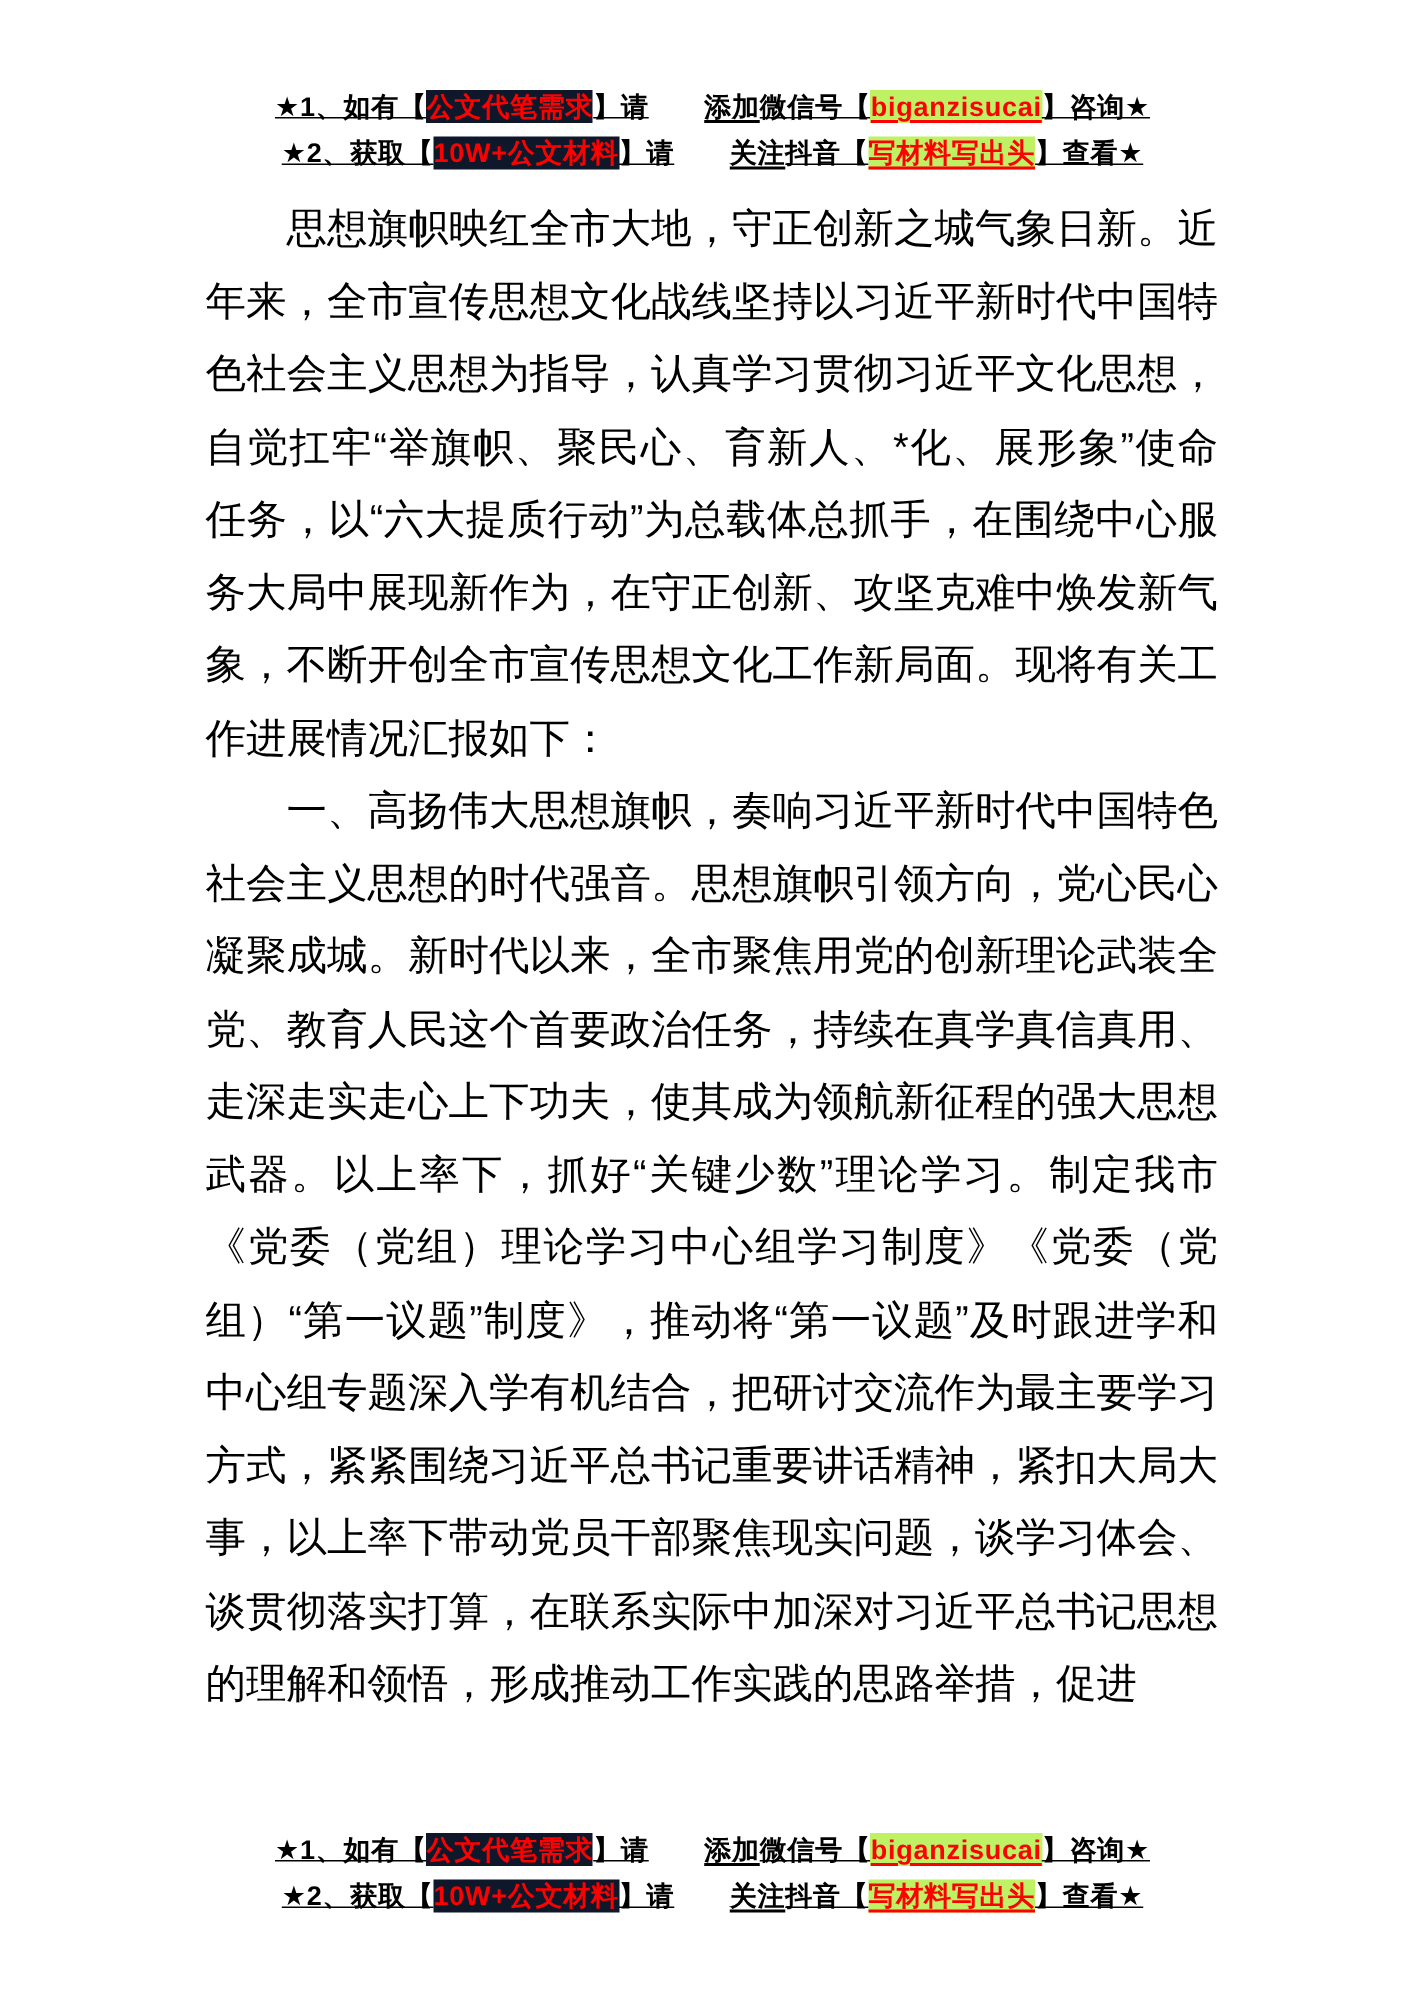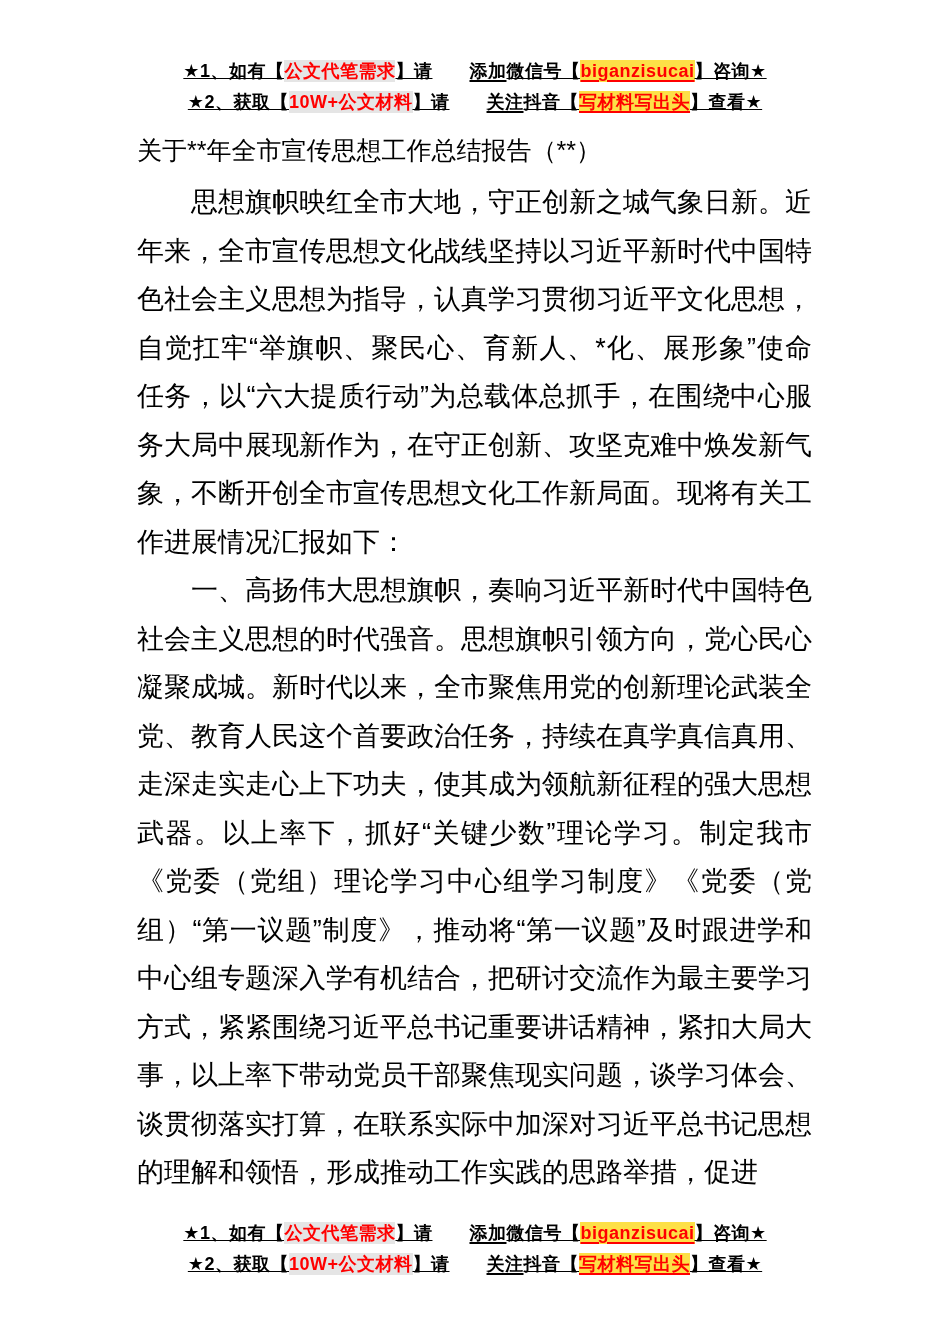--- a/index.html
+++ b/index.html
@@ -41,26 +41,26 @@
   .seg-plain { color: #000000; text-decoration: underline; }
   .seg-u {
     color: #000000;
     text-decoration: underline;
     text-underline-offset: 3px;
     text-decoration-thickness: 2px;
     margin-left: 37px;
   }
   .seg-hl {
     color: #ff0000;
-    background: #e5e5e5;
+    background: #0f172a;
     padding: 1px 0;
   }
   .seg-hl-u {
     color: #ff0000;
-    background: #fde047;
+    background: #bef264;
     padding: 1px 0;
     text-decoration: underline;
     text-underline-offset: 3px;
     text-decoration-thickness: 2px;
   }
   
   .doc-title {
     margin: 14px 138px 0 137px;
     font-size: 25px;
     font-weight: 400;
@@ -87,21 +87,20 @@
 </head>
 <body>
 
 <div class="page">
 
   <div class="promo promo-header">
     <div class="promo-line"><span class="seg-plain">★1、如有【</span><span class="seg-hl">公文代笔需求</span><span class="seg-plain">】请</span><span class="seg-u">添加</span><span class="seg-plain">微信号【</span><span class="seg-hl-u">biganzisucai</span><span class="seg-plain">】咨询★</span></div>
     <div class="promo-line"><span class="seg-plain">★2、获取【</span><span class="seg-hl">10W+公文材料</span><span class="seg-plain">】请</span><span class="seg-u">关注</span><span class="seg-plain">抖音【</span><span class="seg-hl-u">写材料写出头</span><span class="seg-plain">】查看★</span></div>
   </div>
 
-  <div class="doc-title">关于**年全市宣传思想工作总结报告（**）</div>
 
   <div class="doc-body">
       <p>思想旗帜映红全市大地，守正创新之城气象日新。近年来，全市宣传思想文化战线坚持以习近平新时代中国特色社会主义思想为指导，认真学习贯彻习近平文化思想，自觉扛牢“举旗帜、聚民心、育新人、*化、展形象”使命任务，以“六大提质行动”为总载体总抓手，在围绕中心服务大局中展现新作为，在守正创新、攻坚克难中焕发新气象，不断开创全市宣传思想文化工作新局面。现将有关工作进展情况汇报如下：</p>
       <p>一、高扬伟大思想旗帜，奏响习近平新时代中国特色社会主义思想的时代强音。思想旗帜引领方向，党心民心凝聚成城。新时代以来，全市聚焦用党的创新理论武装全党、教育人民这个首要政治任务，持续在真学真信真用、走深走实走心上下功夫，使其成为领航新征程的强大思想武器。以上率下，抓好“关键少数”理论学习。制定我市《党委（党组）理论学习中心组学习制度》《党委（党组）“第一议题”制度》，推动将“第一议题”及时跟进学和中心组专题深入学有机结合，把研讨交流作为最主要学习方式，紧紧围绕习近平总书记重要讲话精神，紧扣大局大事，以上率下带动党员干部聚焦现实问题，谈学习体会、谈贯彻落实打算，在联系实际中加深对习近平总书记思想的理解和领悟，形成推动工作实践的思路举措，促进</p>
     </div>
 
   <div class="promo promo-footer">
     <div class="promo-line"><span class="seg-plain">★1、如有【</span><span class="seg-hl">公文代笔需求</span><span class="seg-plain">】请</span><span class="seg-u">添加</span><span class="seg-plain">微信号【</span><span class="seg-hl-u">biganzisucai</span><span class="seg-plain">】咨询★</span></div>
     <div class="promo-line"><span class="seg-plain">★2、获取【</span><span class="seg-hl">10W+公文材料</span><span class="seg-plain">】请</span><span class="seg-u">关注</span><span class="seg-plain">抖音【</span><span class="seg-hl-u">写材料写出头</span><span class="seg-plain">】查看★</span></div>
   </div>

